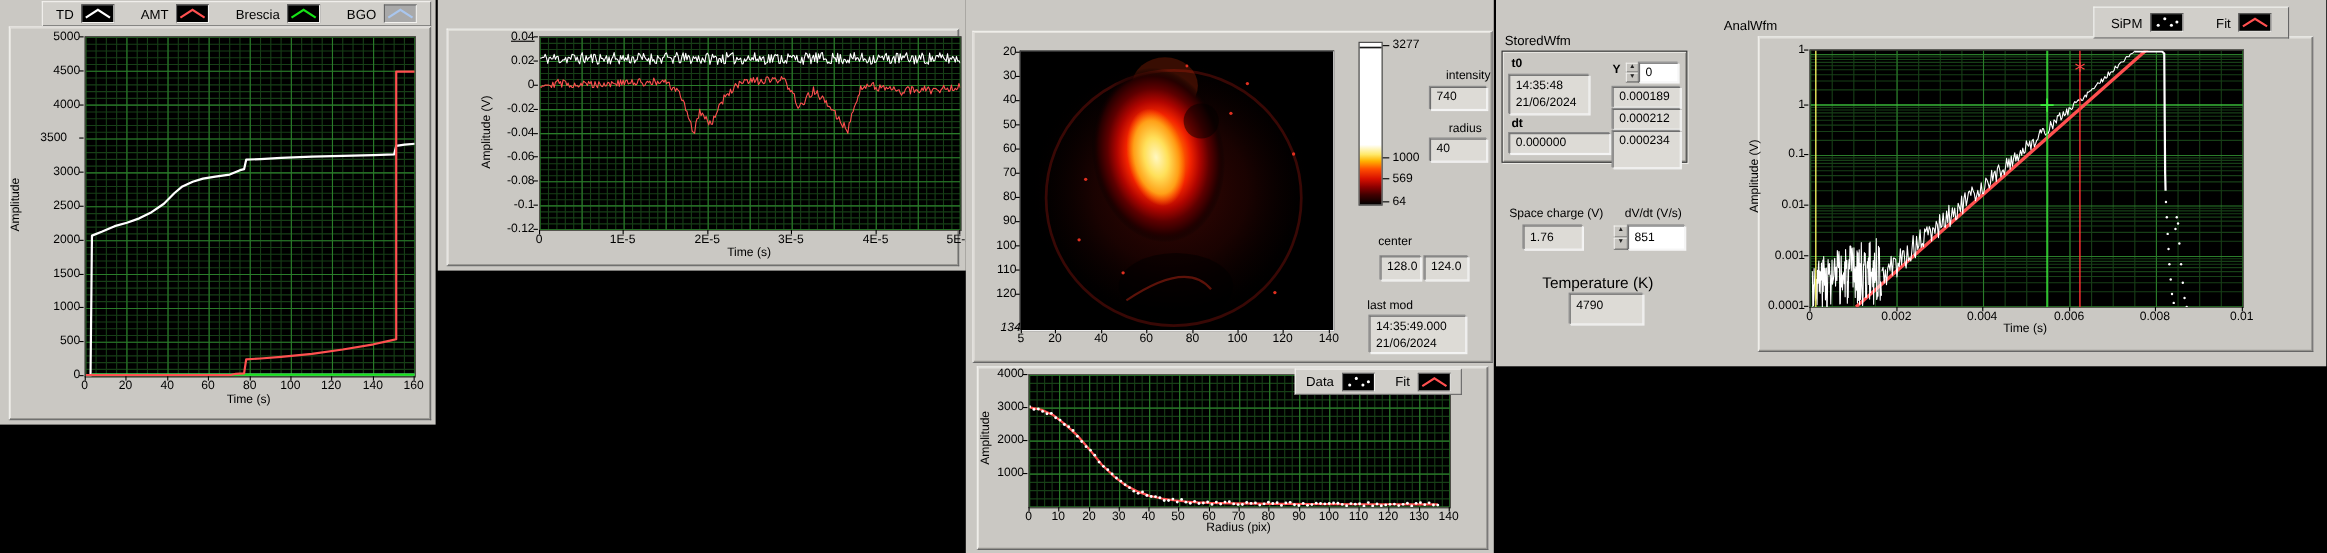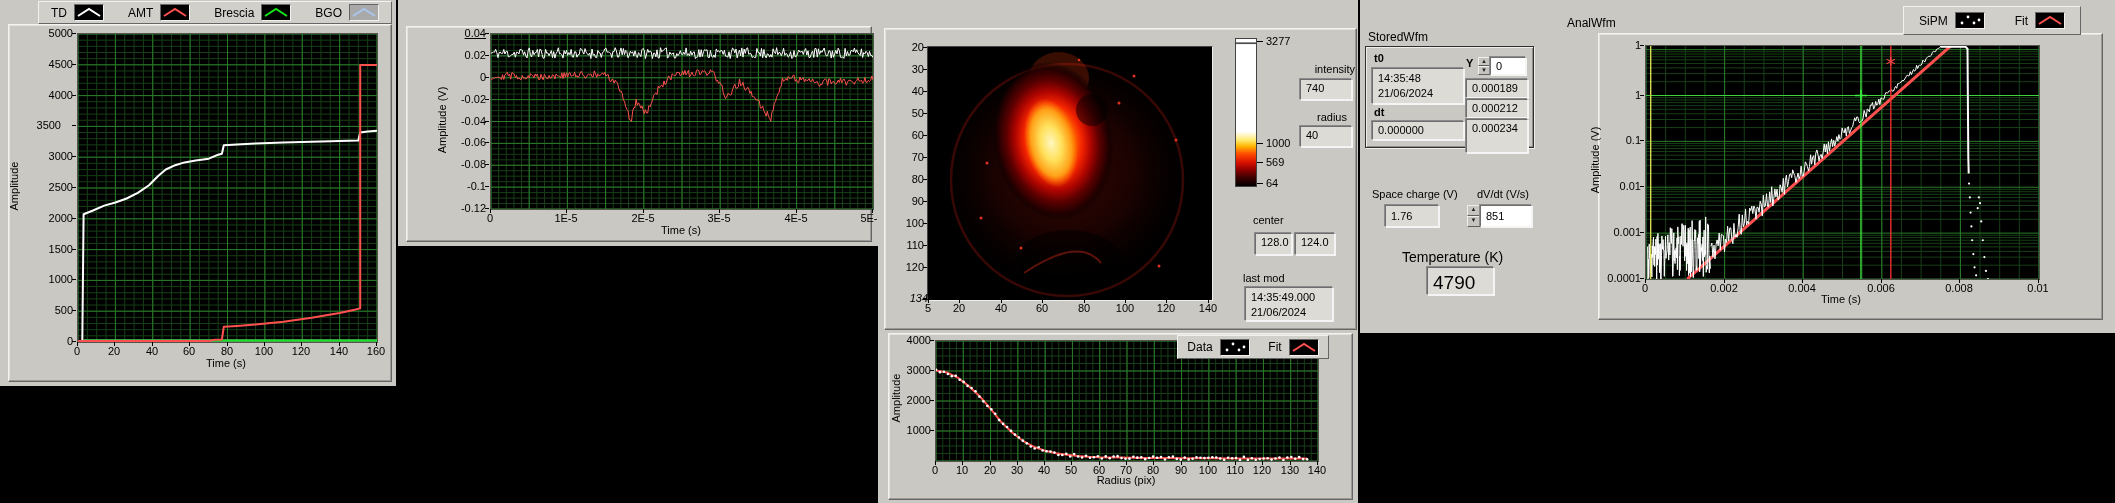--- a/index.html
+++ b/index.html
@@ -17,21 +17,21 @@
   .alabel{position:absolute;font-size:11px;text-align:center;}
   .rot{transform:rotate(-90deg);}
   .title{position:absolute;font-size:12px;}
   .leg{position:absolute;display:flex;align-items:center;justify-content:space-around;background:#d1cfca;}
   .leg-item{display:flex;align-items:center;gap:7px;}
   .leg-label{font-size:12px;}
   .leg-sw{width:28px;height:15px;position:relative;}
   .disp{position:absolute;background:#dddbd6;font-size:11px;padding:2px 0 0 5px;box-sizing:border-box;
         border:1px solid;border-color:#6e6e6e #f4f4f4 #f4f4f4 #6e6e6e;box-shadow:1px 1px 0 #f4f4f4,-1px -1px 0 #8a8a8a;}
   .edit{background:#fff;}
-  .big{font-size:19px;padding-top:4px;}
+  .big{font-size:11px;padding-top:4px;}
   .lbl{position:absolute;font-size:11px;}
   .boldlbl{font-weight:bold;}
   .cluster{position:absolute;background:#cac8c3;border:1px solid #2f2f2f;box-shadow:inset 1px 1px 0 #efeeea, inset -1px -1px 0 #8f8e89, 1px 1px 0 #efeeea;}
   .spin{position:absolute;display:flex;flex-direction:column;}
   .spin div{flex:1;background:#c6c4bf;border:1px solid;border-color:#f0efec #5f5f5f #5f5f5f #f0efec;
             font-size:6px;line-height:6px;text-align:center;color:#222;cursor:pointer;}
   .cbar{position:absolute;}
   .cbar .bar{position:absolute;left:0;top:0;width:20px;height:147px;border:1px solid #444;
     background:linear-gradient(to bottom,#ffffff 0%,#ffffff 2%,#101010 2.8%,#ffffff 3.8%,#ffffff 63%,
       #ffe96a 69%,#ffb400 73%,#ff4e00 78%,#d81000 84%,#8e0000 89%,#400000 94%,#000000 100%);}
@@ -743,21 +743,21 @@
 <div class="alabel" style="left:1076px;top:474px;width:100px;">Radius (pix)</div>
 
 <div class="panel" style="left:1360px;top:0;width:755px;height:333px;">
   <div class="title" style="left:8px;top:30px;">StoredWfm</div>
   <div class="cluster" style="left:5px;top:46px;width:167px;height:100px;"></div>
   <div class="title" style="left:207px;top:16px;">AnalWfm</div>
   <div class="graphwin raised" style="left:238px;top:33px;width:503px;height:285px;"></div>
 </div>
 
 <div class="lbl boldlbl" style="left:1374px;top:52px;">t0</div>
-<div class="disp" style="left:1372px;top:68px;width:92px;height:36px;line-height:15px;">
+<div class="disp" style="left:1372px;top:68px;width:73px;height:36px;line-height:15px;">
   <span>14:35:48</span><br>
   <span>21/06/2024</span>
 </div>
 <div class="lbl boldlbl" style="left:1374px;top:106px;">dt</div>
 <div class="disp" style="left:1372px;top:121px;width:92px;height:19px;">0.000000</div>
 <div class="lbl boldlbl" style="left:1466px;top:57px;">Y</div>
 <div class="spin" style="left:1478px;top:57px;width:12px;height:18px;">
     <div>▲</div>
     <div>▼</div>
   </div>

